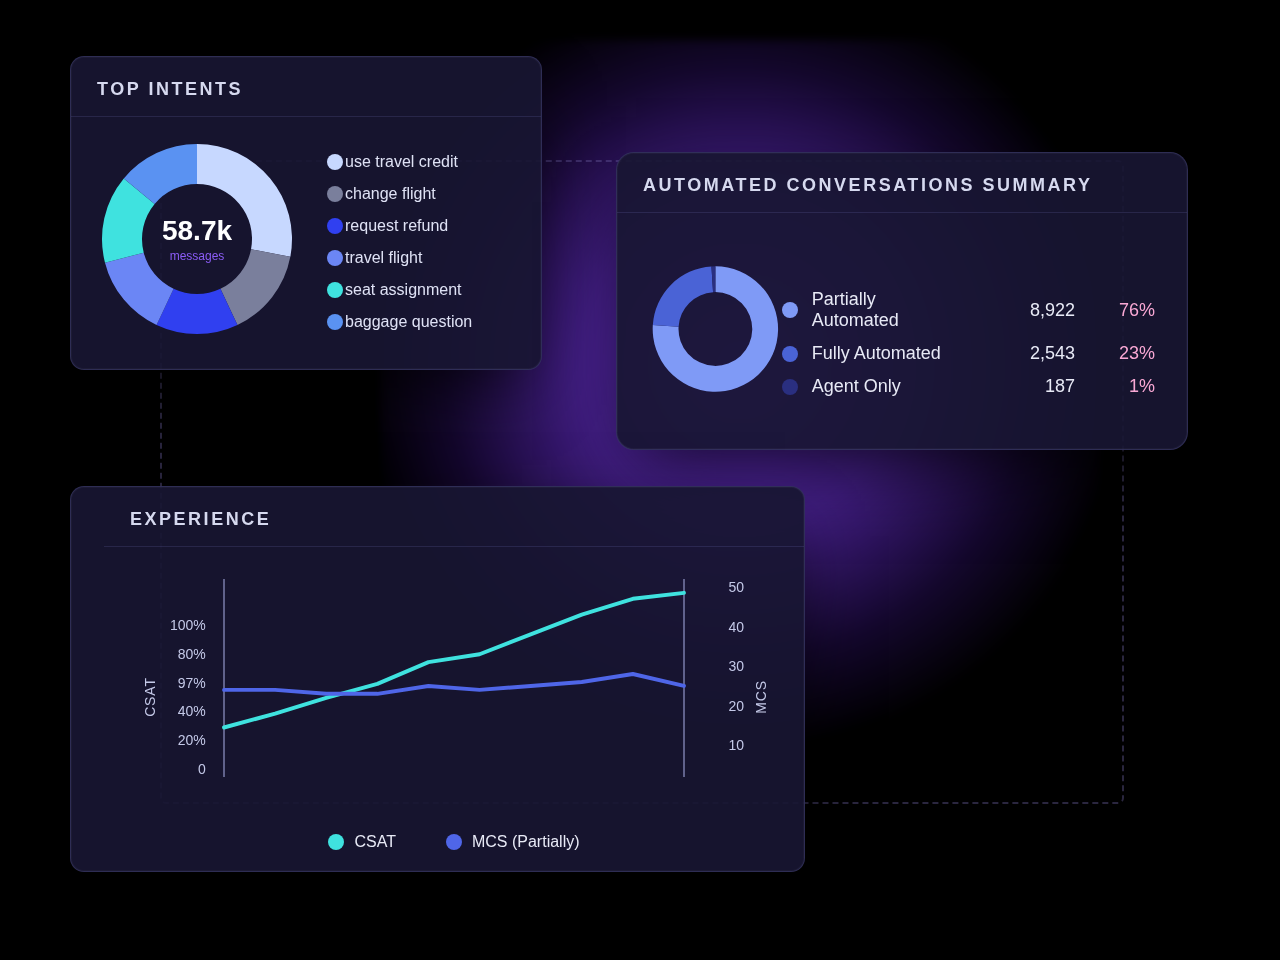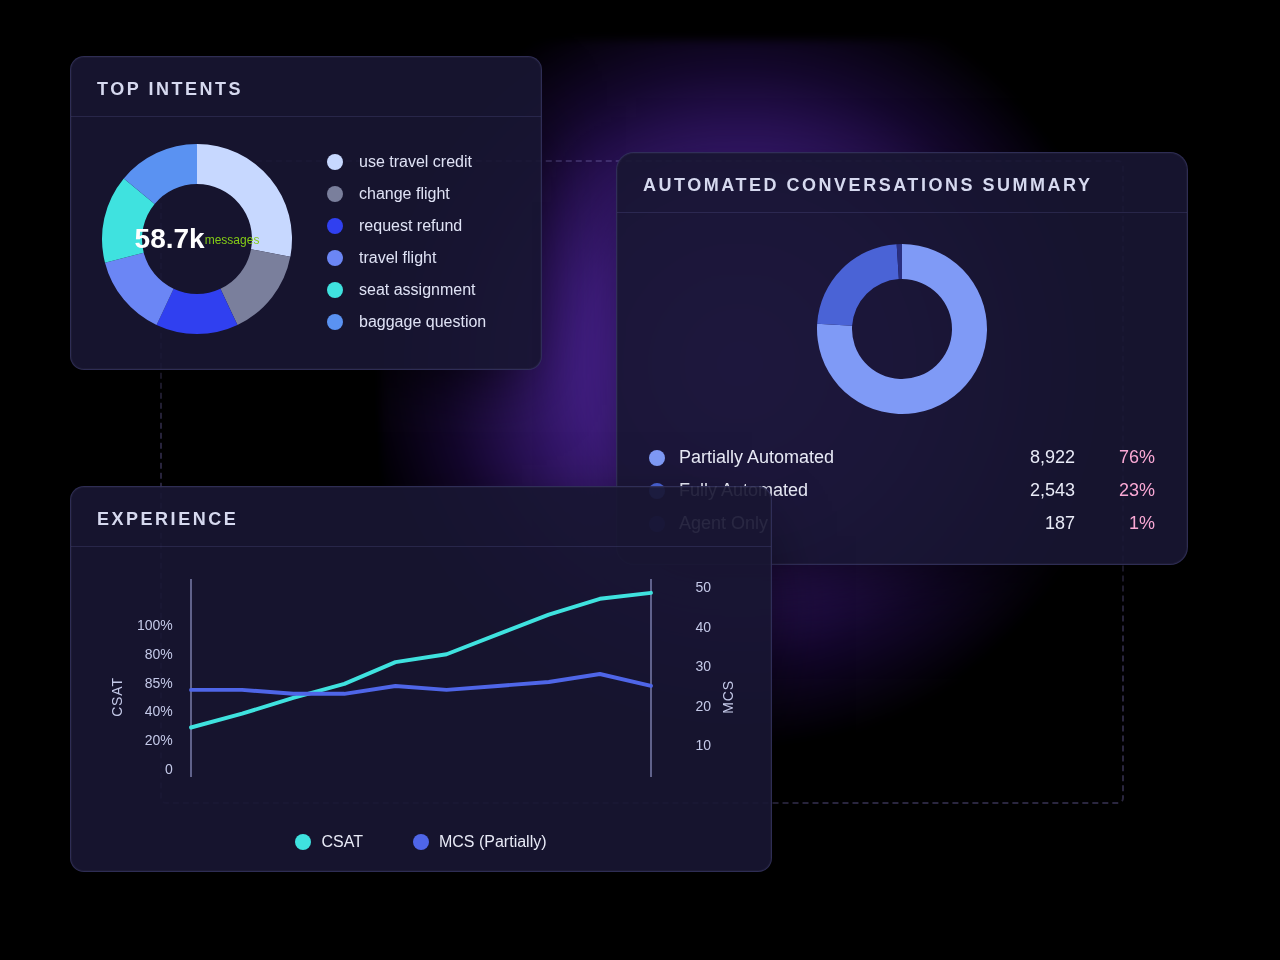--- a/index.html
+++ b/index.html
@@ -6,40 +6,40 @@
   .stage{position:relative;width:1156px;height:960px;}
   .glow{position:absolute;left:380px;top:40px;width:720px;height:720px;background:radial-gradient(circle at 50% 45%, rgba(130,60,255,.75) 0%, rgba(120,55,240,.55) 30%, rgba(80,30,180,.25) 55%, rgba(0,0,0,0) 72%);filter:blur(4px);}
   .dashed-box{position:absolute;left:160px;top:160px;width:960px;height:640px;border:2px dashed rgba(120,110,180,.35);border-radius:6px;}
   .card{position:absolute;background:rgba(24,22,50,.92);border:1px solid rgba(120,120,200,.25);border-radius:14px;box-shadow:0 30px 70px -20px rgba(0,0,0,.8),0 0 0 1px rgba(255,255,255,.03) inset;}
   .card-hd{padding:22px 26px 16px;border-bottom:1px solid rgba(120,120,200,.18);font-size:18px;letter-spacing:.14em;font-weight:600;color:#d6d9ef;}
 
   
   .c-intents{left:70px;top:56px;width:470px;}
   .intents-body{display:flex;align-items:center;gap:30px;padding:22px 26px 30px;}
   .donut-wrap{position:relative;width:200px;height:200px;flex:0 0 200px;}
-  .donut-center{position:absolute;inset:0;display:flex;flex-direction:row;align-items:center;justify-content:center;}
+  .donut-center{position:absolute;inset:0;display:flex;flex-direction:column;align-items:center;justify-content:center;}
   .donut-center .big{font-size:28px;font-weight:600;color:#fff;}
-  .donut-center .sm{font-size:12px;color:#84cc16;margin-top:2px;}
+  .donut-center .sm{font-size:12px;color:#8b5cf6;margin-top:2px;}
   .legend{display:flex;flex-direction:column;gap:14px;margin-top:6px;}
-  .lg-row{display:flex;align-items:center;gap:16px;font-size:16px;color:#dfe2f5;}
+  .lg-row{display:flex;align-items:center;gap:2px;font-size:16px;color:#dfe2f5;}
   .swatch{width:16px;height:16px;border-radius:50%;flex:0 0 16px;}
 
   
   .c-auto{left:616px;top:152px;width:570px;border-radius:18px;}
-  .auto-body{display:flex;flex-direction:column;align-items:center;padding:26px 32px 30px;}
+  .auto-body{display:flex;flex-direction:row;align-items:center;padding:26px 32px 30px;}
   .auto-donut{width:180px;height:180px;}
   .auto-table{width:100%;margin-top:28px;display:flex;flex-direction:column;gap:12px;}
   .auto-row{display:flex;align-items:center;font-size:18px;}
   .auto-row .swatch{margin-right:14px;}
   .auto-row .lbl{flex:1;}
   .auto-row .cnt{width:110px;text-align:right;color:#e8eaf6;}
   .auto-row .pct{width:80px;text-align:right;color:#f9a8d4;}
 
   
-  .c-exp{left:70px;top:486px;width:700px;}
+  .c-exp{left:70px;top:486px;width:700px;padding-left:33px;}
   .exp-body{padding:20px 10px 20px 10px;}
   .chart-zone{position:relative;width:100%;height:260px;}
   .yaxis{position:absolute;top:12px;bottom:50px;display:flex;flex-direction:column;justify-content:space-between;font-size:14px;color:#c4c9e8;}
   .yaxis.left{left:56px;align-items:flex-end;margin-top:38px;}
   .yaxis.right{right:50px;align-items:flex-start;}
   .ylab{position:absolute;top:50%;font-size:14px;color:#c4c9e8;letter-spacing:.06em;}
   .ylab.left{left:16px;transform:translateY(-50%) rotate(-90deg);transform-origin:center;}
   .ylab.right{right:16px;transform:translateY(-50%) rotate(-90deg);transform-origin:center;}
   .plot{position:absolute;left:110px;right:110px;top:12px;bottom:50px;}
   .plot svg{width:100%;height:100%;overflow:visible;}
@@ -134,21 +134,21 @@
 
   <div class="card c-exp">
     <div class="card-hd">EXPERIENCE</div>
     <div class="exp-body">
       <div class="chart-zone">
         <div class="ylab left">CSAT</div>
         <div class="ylab right">MCS</div>
         <div class="yaxis left" id="yaxis-left">
             <div>100%</div>
             <div>80%</div>
-            <div>85%</div>
+            <div>97%</div>
             <div>40%</div>
             <div>20%</div>
             <div>0</div>
           </div>
         <div class="yaxis right" id="yaxis-right">
             <div>50</div>
             <div>40</div>
             <div>30</div>
             <div>20</div>
             <div>10</div>

